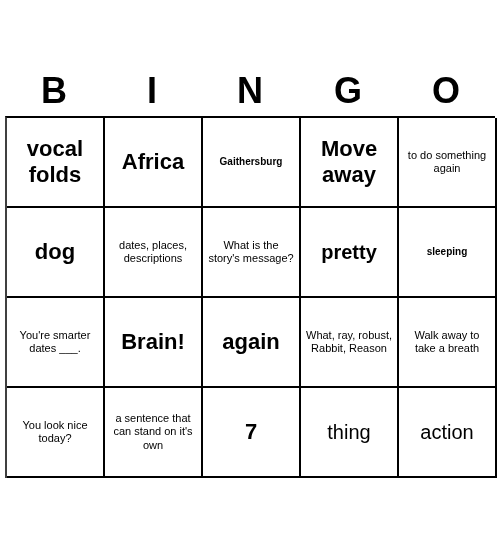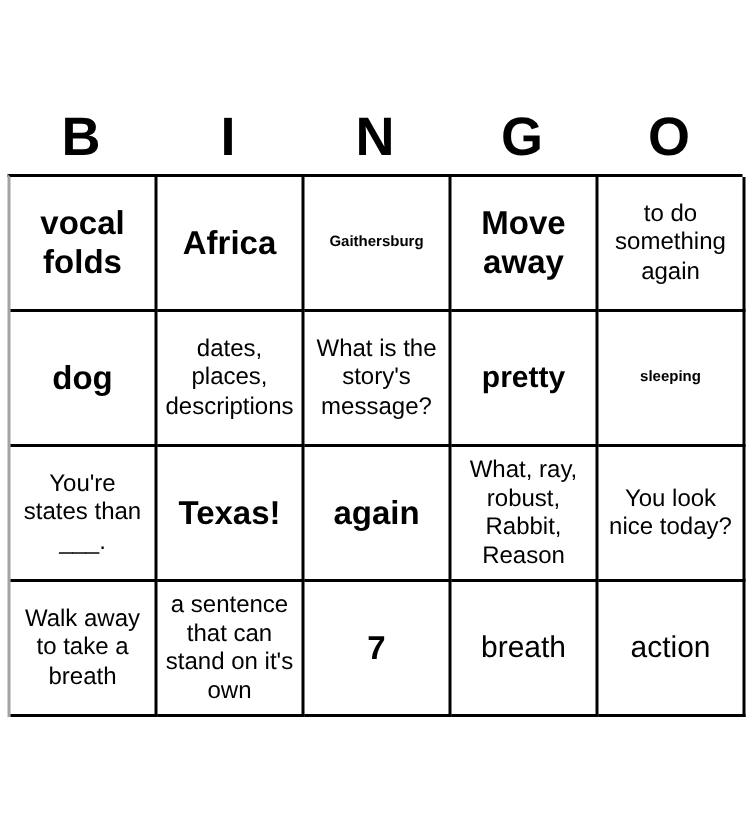--- a/index.html
+++ b/index.html
@@ -24,41 +24,41 @@
     }
     .bingo-title span {
       font-size: 36px;
       font-weight: bold;
       width: 94px;
       text-align: center;
     }
     .bingo-grid {
       display: grid;
       grid-template-columns: repeat(5, 1fr);
-      border-left: 2px solid #a3a3a3;
+      border-left: 2px solid #404040;
       border-top: 2px solid #000;
     }
     .cell {
       border-right: 2px solid #000;
       border-bottom: 2px solid #000;
       width: 98px;
       height: 90px;
       display: flex;
       align-items: center;
       justify-content: center;
       text-align: center;
       padding: 4px;
     }
     .cell span {
       line-height: 1.2;
     }
     .size-large { font-size: 22px; }
     .size-medium { font-size: 20px; }
     .size-small { font-size: 10px; font-weight: bold; }
-    .size-xsmall { font-size: 16px; }
+    .size-xsmall { font-size: 11px; }
     .bold { font-weight: bold; }
   </style>
 </head>
 <body>
 
 <div class="bingo-container">
   <div class="bingo-title">
   <span>B</span>
       <span>I</span>
       <span>N</span>
@@ -90,43 +90,43 @@
       <div class="cell">
         <span class="size-xsmall">What is the story's message?</span>
       </div>
       <div class="cell">
         <span class="size-medium bold">pretty</span>
       </div>
       <div class="cell">
         <span class="size-small">sleeping</span>
       </div>
       <div class="cell">
-        <span class="size-xsmall">You're states than ___.</span>
+        <span class="size-xsmall">You're smarter dates ___.</span>
       </div>
       <div class="cell">
-        <span class="size-large bold">Texas!</span>
+        <span class="size-large bold">Brain!</span>
       </div>
       <div class="cell">
         <span class="size-large bold">again</span>
       </div>
       <div class="cell">
         <span class="size-xsmall">What, ray, robust, Rabbit, Reason</span>
       </div>
       <div class="cell">
-        <span class="size-xsmall">You look nice today?</span>
+        <span class="size-xsmall">Walk away to take a breath</span>
       </div>
       <div class="cell">
-        <span class="size-xsmall">Walk away to take a breath</span>
+        <span class="size-xsmall">You look nice today?</span>
       </div>
       <div class="cell">
         <span class="size-xsmall">a sentence that can stand on it's own</span>
       </div>
       <div class="cell">
         <span class="size-large bold">7</span>
       </div>
       <div class="cell">
-        <span class="size-medium">breath</span>
+        <span class="size-medium">thing</span>
       </div>
       <div class="cell">
         <span class="size-medium">action</span>
       </div>
     </div>
 </div>
 
 </body></html>

